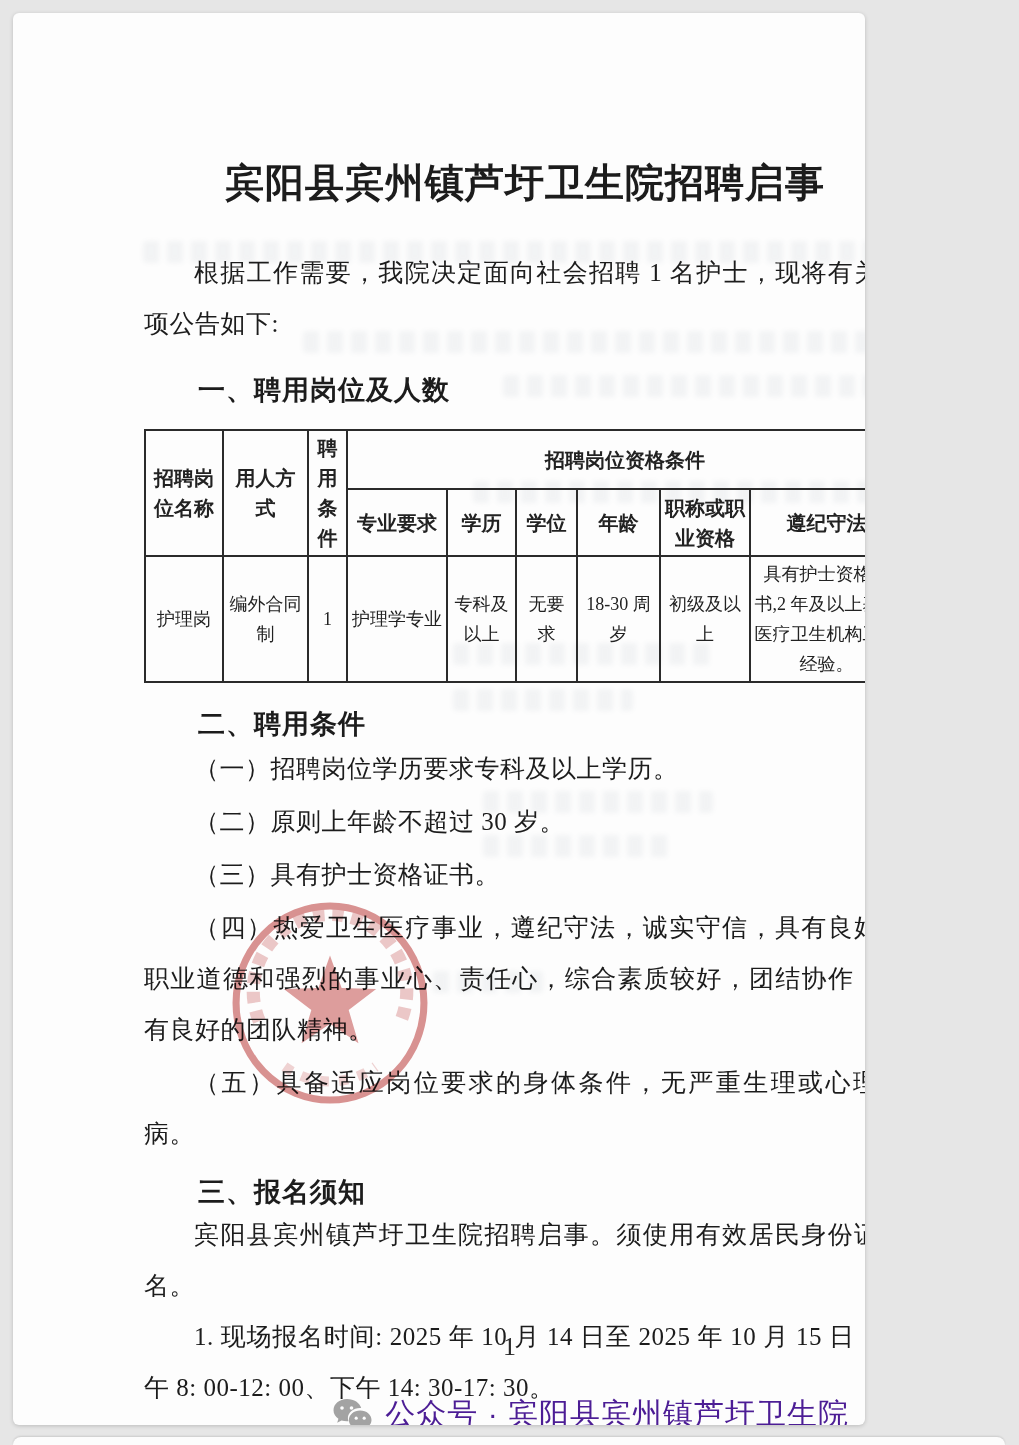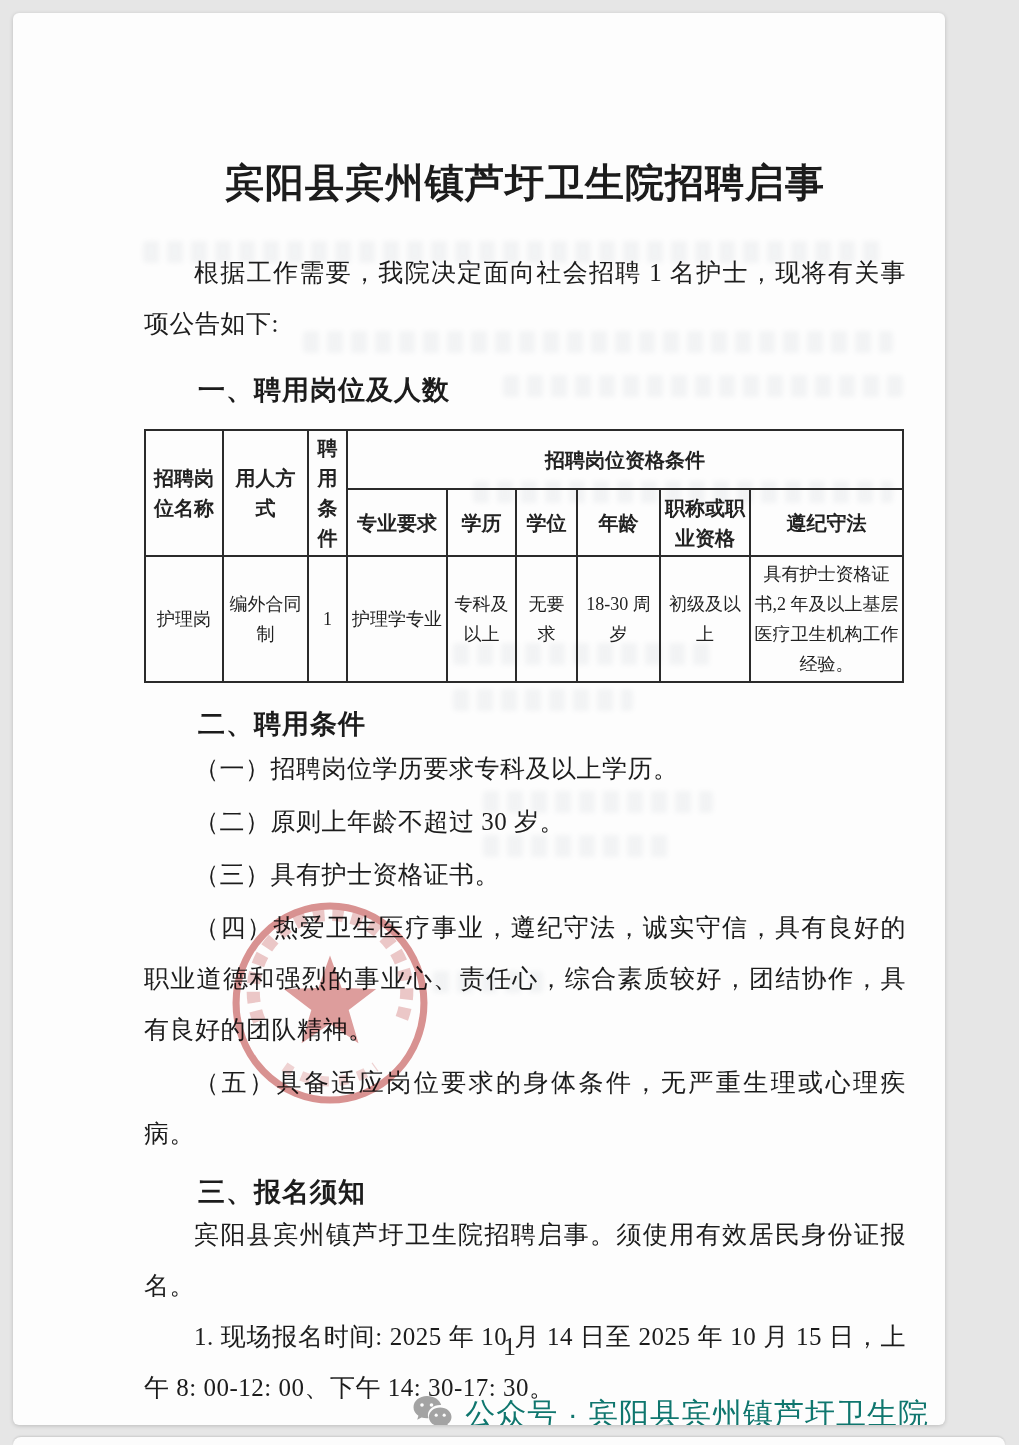--- a/index.html
+++ b/index.html
@@ -3,21 +3,21 @@
 <meta charset="utf-8">
 <style>
   html,body{margin:0;padding:0;background:#e9e9e9;}
   .canvas{
     position:relative; width:1019px; height:1445px;
     background:#e6e6e6; overflow:hidden;
     font-family:"Liberation Serif","DejaVu Serif",serif;
     color:#1c1c1c;
   }
   .sheet{
-    position:absolute; left:13px; top:13px; width:932px; height:1412px;
+    position:absolute; left:13px; top:13px; width:852px; height:1412px;
     background:#fdfdfd; border-radius:6px;
     box-shadow:0 1px 4px rgba(0,0,0,.18);
     overflow:hidden;
   }
   .next-sheet{
     position:absolute; left:13px; top:1437px; width:992px; height:8px;
     background:#fcfcfc; border-radius:10px 10px 0 0;
     box-shadow:0 -1px 2px rgba(0,0,0,.12);
   }
   .content{
@@ -56,22 +56,22 @@
     color:#222;
   }
   table.jobs td{ font-weight:normal; font-family:"Liberation Serif","DejaVu Serif",serif; font-size:18px; }
   tr.hdr1{ height:59px; } tr.hdr2{ height:53px; } tr.body-row{ height:112px; }
   .pagenum{
     position:absolute; left:0; top:1332px; width:1019px;
     text-align:center; font-size:26px; color:#2a2a2a;
   }
   .watermark{
     position:absolute; right:16px; top:1381px;
-    display:flex; align-items:flex-start; gap:13px;
-    color:#0f766e; font-size:30px; letter-spacing:1px;
+    display:flex; align-items:flex-end; gap:13px;
+    color:#4c1d95; font-size:30px; letter-spacing:1px;
     font-family:"Liberation Sans","DejaVu Sans",sans-serif;
   }
   .wechat-icon{ width:40px; height:38px; flex:0 0 auto; }
   
   .seal{
     position:absolute; left:216px; top:886px; width:202px; height:208px;
     mix-blend-mode:multiply; opacity:.62; filter:blur(.4px);
     pointer-events:none;
   }
   

